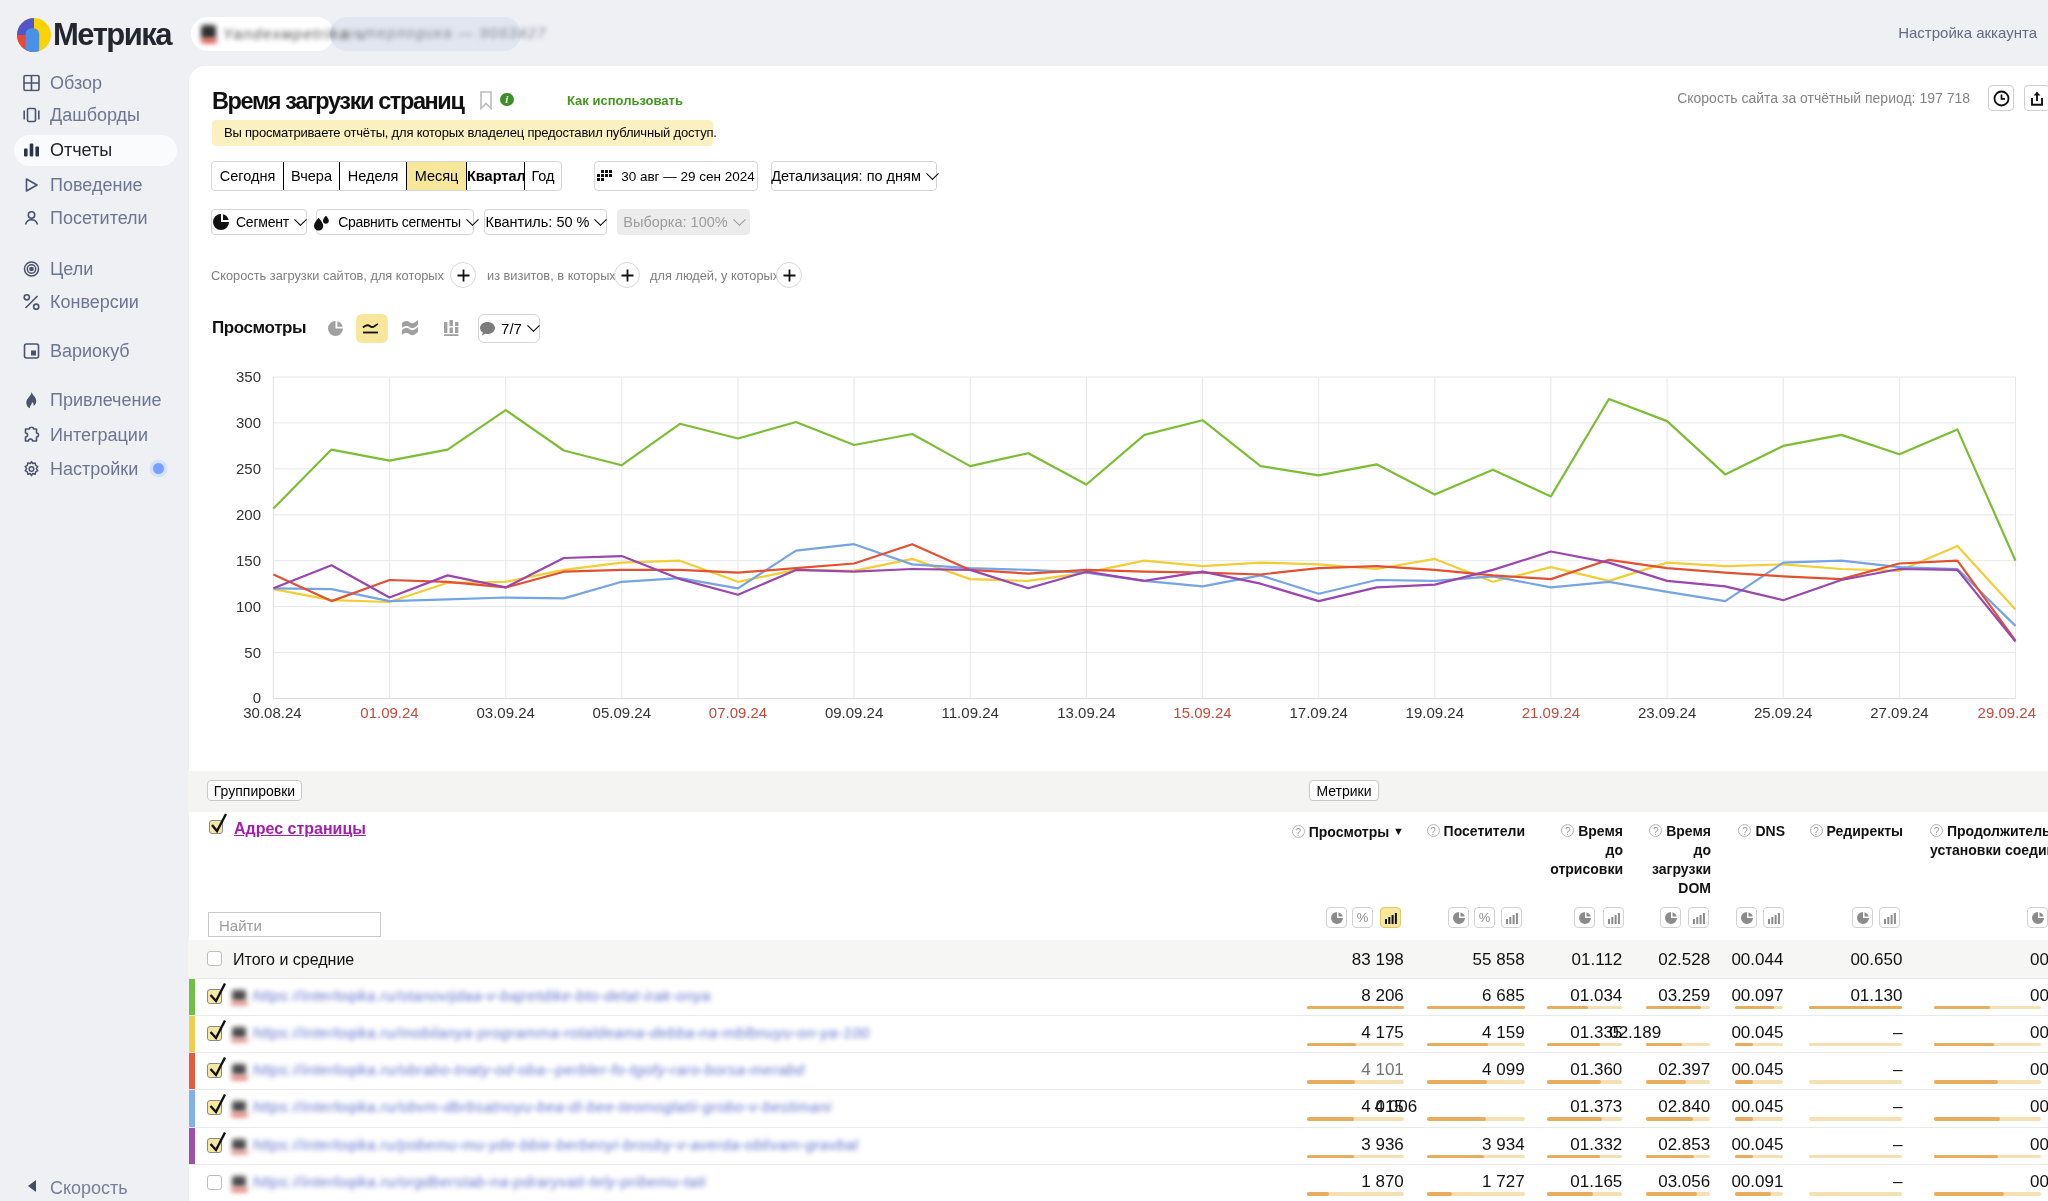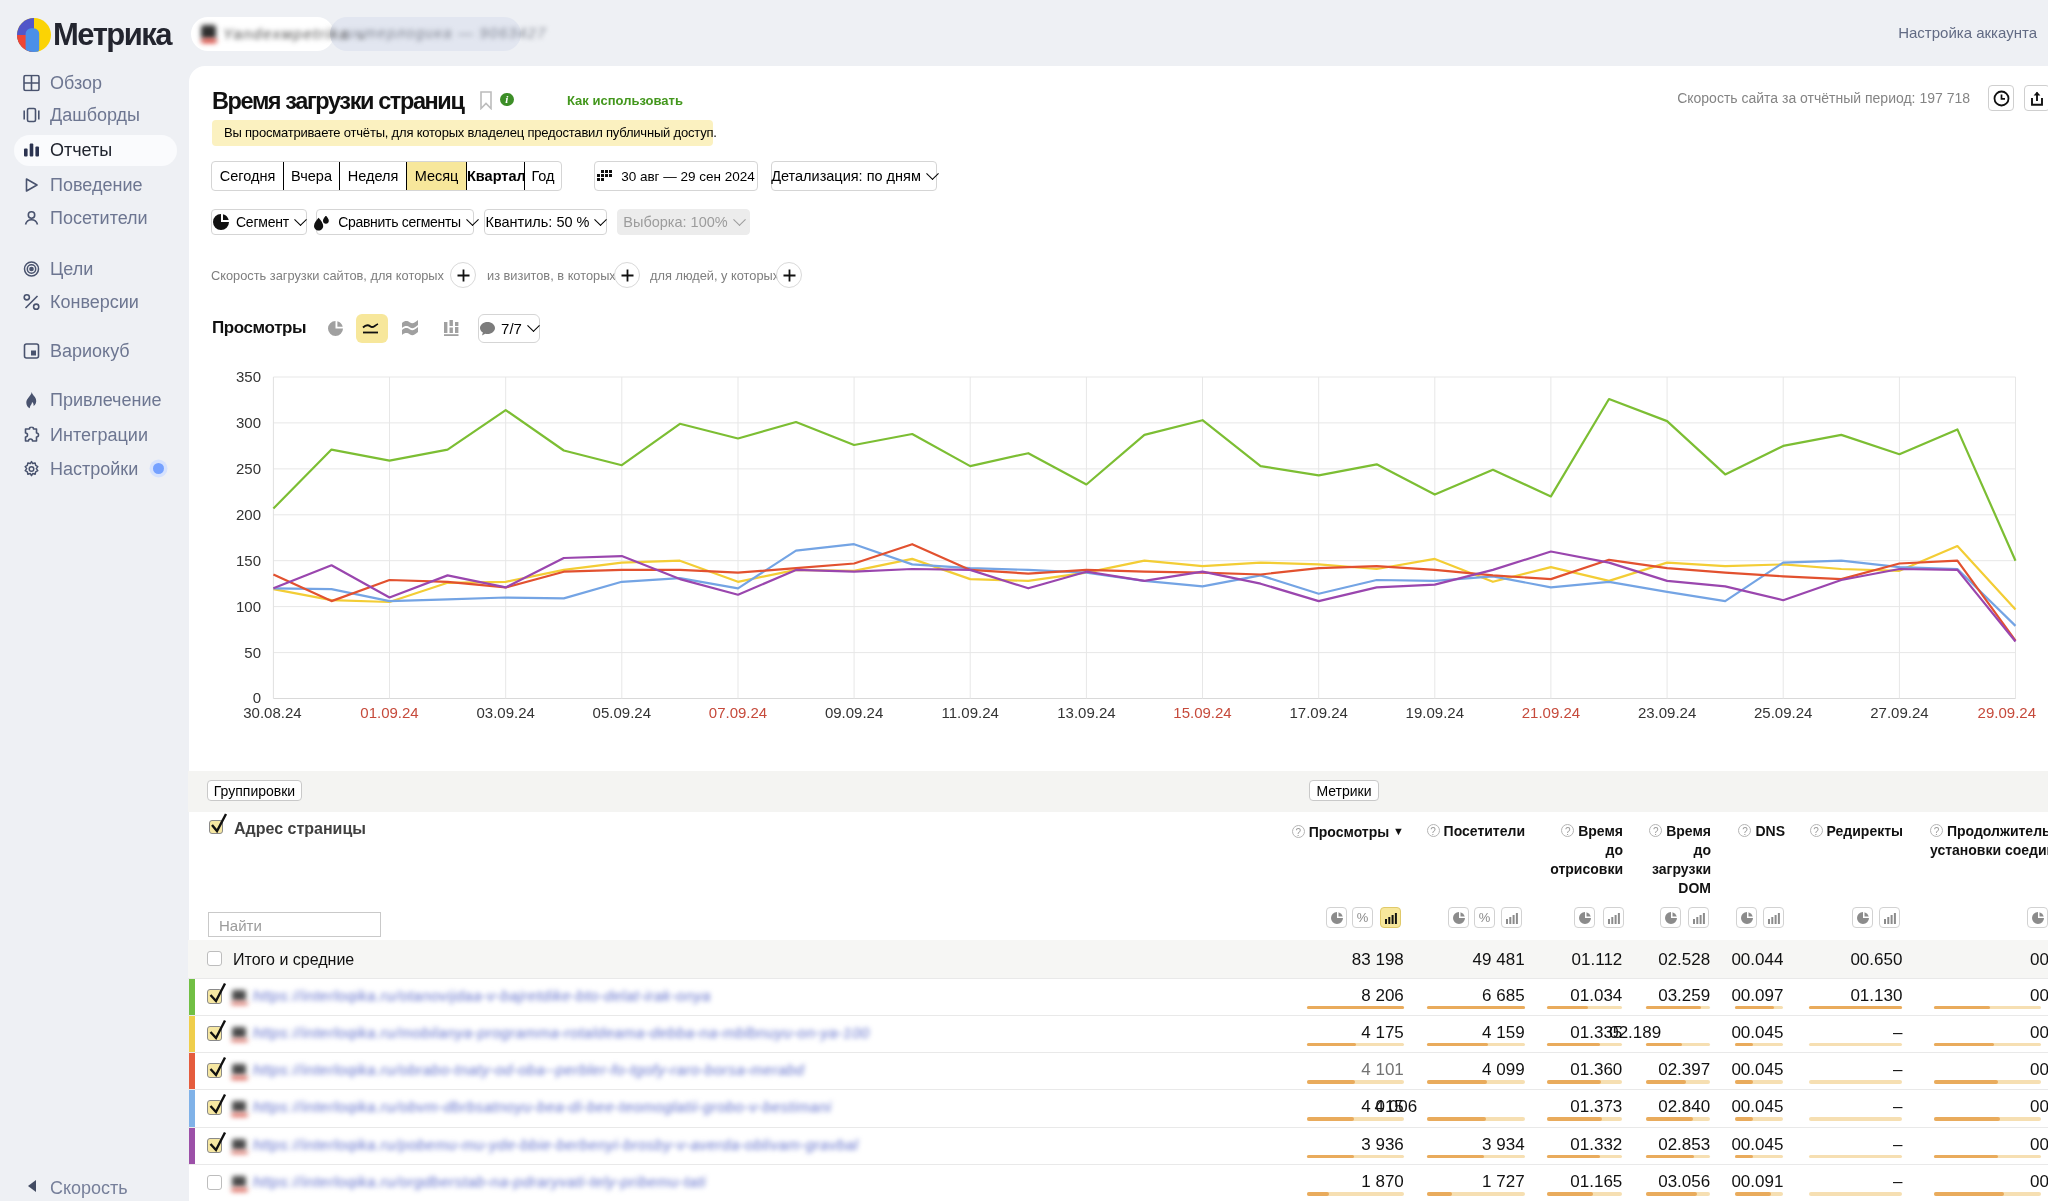--- a/index.html
+++ b/index.html
@@ -242,21 +242,21 @@
 </svg>
 
 <div id="tablezone">
 <div class="abs" style="left:188px; top:771px; right:0; height:41px; background:#f4f4f2;"></div>
 <div class="btn" style="left:207px; top:780px; width:95px; height:21px; font-size:14px; border-color:#c9c9c9;">Группировки</div>
 <div class="btn" style="left:1309px; top:780px; width:70px; height:21px; font-size:14px; border-color:#c9c9c9;">Метрики</div>
 <div class="abs" style="left:209px; top:820px; width:14px; height:14px; background:#f6e7a2; border:1px solid #8a8a8a; border-radius:3px;"></div>
 <svg class="abs" style="left:210px; top:812px;" width="18" height="22" viewBox="0 0 18 22">
       <path d="M2 13 L7 19 L16 2" fill="none" stroke="#111" stroke-width="2.4"></path>
     </svg>
-<div class="abs" style="left:234px; top:820px; font-size:16px; font-weight:700; color:#404040;">Адрес страницы</div>
+<div class="abs" style="left:234px; top:820px; font-size:16px; font-weight:700; color:#a21caf;text-decoration:underline;">Адрес страницы</div>
 <div class="abs" style="left:208px; top:912px; width:173px; height:25px; border:1px solid #c9c9c9; background:#fff;">
       <span style="position:absolute; left:10px; top:4px; font-size:15px; color:#9b9b9b;">Найти</span>
     </div>
 <div class="abs" style="left:1164px; top:822px; width:240px; text-align:right; font-size:14px; font-weight:700; color:#111; line-height:19px;">
       <div style="white-space:nowrap;"><span style="display:inline-block; width:13px; height:13px; border:1px solid #b5b5b5; border-radius:50%; color:#9a9a9a; font-size:10px; line-height:13px; text-align:center; font-weight:400; margin-right:4px; vertical-align:1px;">?</span>Просмотры&nbsp;<span style="font-size:11px; vertical-align:2px;">▼</span></div>
     </div>
 <div class="abs" style="left:1285px; top:822px; width:240px; text-align:right; font-size:14px; font-weight:700; color:#111; line-height:19px;">
       <div style="white-space:nowrap;"><span style="display:inline-block; width:13px; height:13px; border:1px solid #b5b5b5; border-radius:50%; color:#9a9a9a; font-size:10px; line-height:13px; text-align:center; font-weight:400; margin-right:4px; vertical-align:1px;">?</span>Посетители</div>
     </div>
 <div class="abs" style="left:1383px; top:822px; width:240px; text-align:right; font-size:14px; font-weight:700; color:#111; line-height:19px;">
@@ -381,21 +381,21 @@
 <div class="abs" style="left:2027px; top:907px; width:21px; height:21px; border:1px solid #d2d2d2; border-radius:4px; background:#fff;">
       <svg style="position:absolute;left:4px;top:4px;" width="12" height="12" viewBox="0 0 16 16">
         <path d="M8 8 L8 0 A8 8 0 1 0 16 8 Z" fill="#8b8b8b"></path>
         <path d="M10 6 L10 0.3 A8 8 0 0 1 15.7 6 Z" fill="#8b8b8b"></path>
       </svg>
     </div>
 <div class="abs" style="left:188px; top:940px; right:0; height:38px; background:#f6f6f4;"></div>
 <div class="abs" style="left:207px; top:951px; width:15px; height:15px; background:#fff; border:1px solid #bdbdbd; border-radius:3px;"></div>
 <div class="abs" style="left:233px; top:951px; font-size:16px; color:#111;">Итого и средние</div>
 <div class="abs" style="left:1253.8px; top:950px; width:150px; text-align:right; font-size:17px; color:#111;">83 198</div>
-<div class="abs" style="left:1374.6px; top:950px; width:150px; text-align:right; font-size:17px; color:#111;">49 481</div>
+<div class="abs" style="left:1374.6px; top:950px; width:150px; text-align:right; font-size:17px; color:#111;">55 858</div>
 <div class="abs" style="left:1472.3px; top:950px; width:150px; text-align:right; font-size:17px; color:#111;">01.112</div>
 <div class="abs" style="left:1560.2px; top:950px; width:150px; text-align:right; font-size:17px; color:#111;">02.528</div>
 <div class="abs" style="left:1633.4px; top:950px; width:150px; text-align:right; font-size:17px; color:#111;">00.044</div>
 <div class="abs" style="left:1752.4px; top:950px; width:150px; text-align:right; font-size:17px; color:#111;">00.650</div>
 <div class="abs" style="left:2030px; top:950px; width:40px; font-size:17px; color:#111;">00</div>
 <div class="abs" style="left:188px; top:977.5px; right:0; height:1px; background:#e9e9e9;"></div>
 <div class="abs" style="left:188.5px; top:978.5px; width:6px; height:36.3px; background:#71bf44;"></div>
 <div class="abs" style="left:207px; top:988.5px; width:15px; height:15px; background:#f6e7a2; border:1px solid #8a8a8a; border-radius:3px;"></div>
 <svg class="abs" style="left:208px; top:980.5px;" width="19" height="23" viewBox="0 0 19 23">
       <path d="M2.5 14 L8 20 L17 2.5" fill="none" stroke="#111" stroke-width="2.4"></path>

